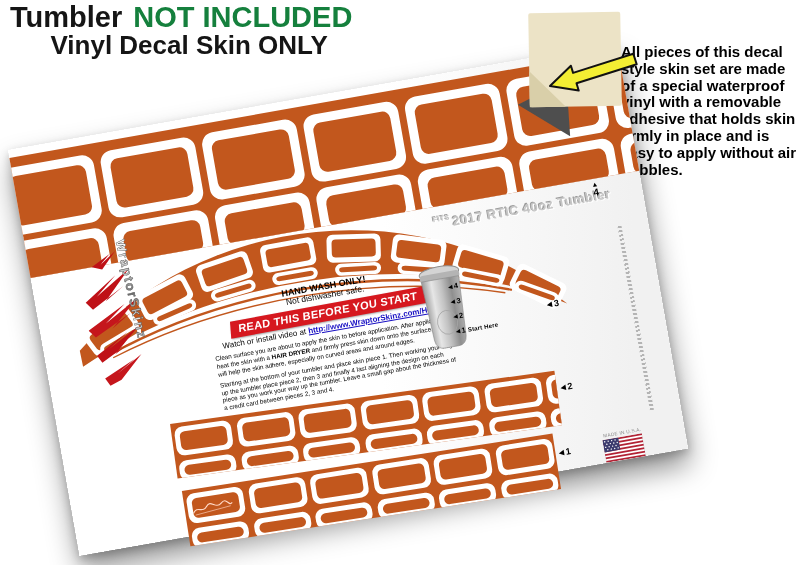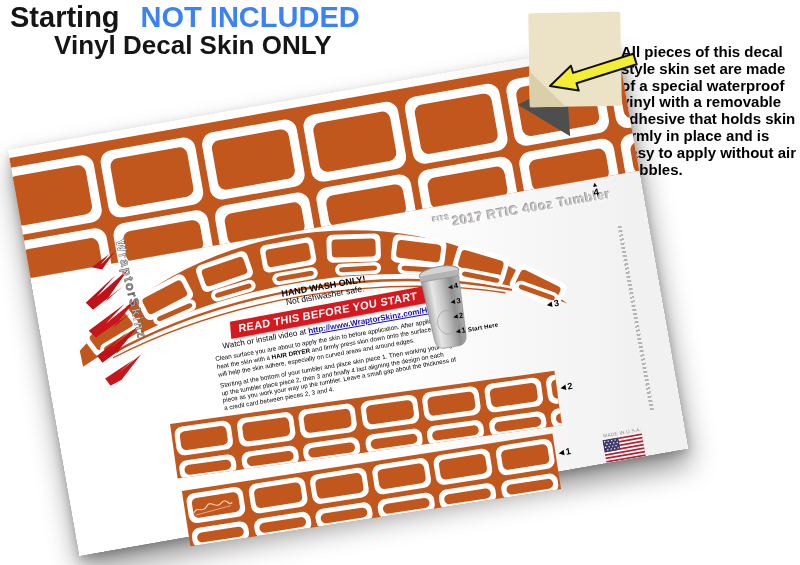--- a/index.html
+++ b/index.html
@@ -4,21 +4,21 @@
 <style>
   :root{ --orange:#c2571d; --red:#d6181f; }
   html,body{margin:0;padding:0;}
   body{font-family:"Liberation Sans",sans-serif;}
   .page{position:relative;width:800px;height:565px;background:#fff;overflow:hidden;}
 
   
   .hdr{position:absolute;left:10px;top:2px;font-weight:bold;color:#151515;line-height:1.05;
        text-shadow:0 1px 2px rgba(255,255,255,.9);}
   .hdr-l1{font-size:29px;}
-  .hdr-red{color:#3b82f6;margin-left:21px;}
+  .hdr-red{color:#15803d;margin-left:11px;}
   .hdr-l2{font-size:26px;padding-left:16px;text-align:center;}
   .callout{position:absolute;left:621px;top:44px;width:177px;font-size:15px;font-weight:bold;
            line-height:1.12;color:#000;}
   .arrow-svg{position:absolute;left:540px;top:44px;z-index:12;}
 
   
   .sheet{position:absolute;left:8px;top:150px;width:618px;height:412px;
          background:linear-gradient(100deg,#ffffff 55%,#f1f1f1 92%);
          transform:rotate(-10deg);transform-origin:0 0;
          box-shadow:0 16px 28px rgba(0,0,0,.42), 0 4px 10px rgba(0,0,0,.22);}
@@ -66,21 +66,21 @@
   .madein{position:absolute;left:532px;top:382px;width:46px;text-align:center;}
   .madein-label{font-size:6px;transform:scale(.8);color:#8a8a8a;letter-spacing:.3px;margin-bottom:1px;white-space:nowrap;}
   .sig{position:absolute;left:6px;top:13px;z-index:3;}
   .peel{position:absolute;left:496px;top:-46px;z-index:4;}
 </style>
 </head>
 <body>
 <div class="page">
 
   <div class="hdr">
-    <div class="hdr-l1"><span>Starting</span><span class="hdr-red">NOT INCLUDED</span></div>
+    <div class="hdr-l1"><span>Tumbler</span><span class="hdr-red">NOT INCLUDED</span></div>
     <div class="hdr-l2">Vinyl Decal Skin ONLY</div>
   </div>
 
   <div class="callout">All pieces of this decal style skin set are made of a special waterproof vinyl with a removable adhesive that holds skin firmly in place and is easy to apply without air bubbles.</div>
 
   <div class="sheet">
 
     <div class="top-strip">
         <div class="tile" style="left: -14px; top: 10px; width: 96px; height: 68px; border-radius: 12px;">
           <div class="tile-in" style="inset: 9px; border-radius: 8px;"></div>

